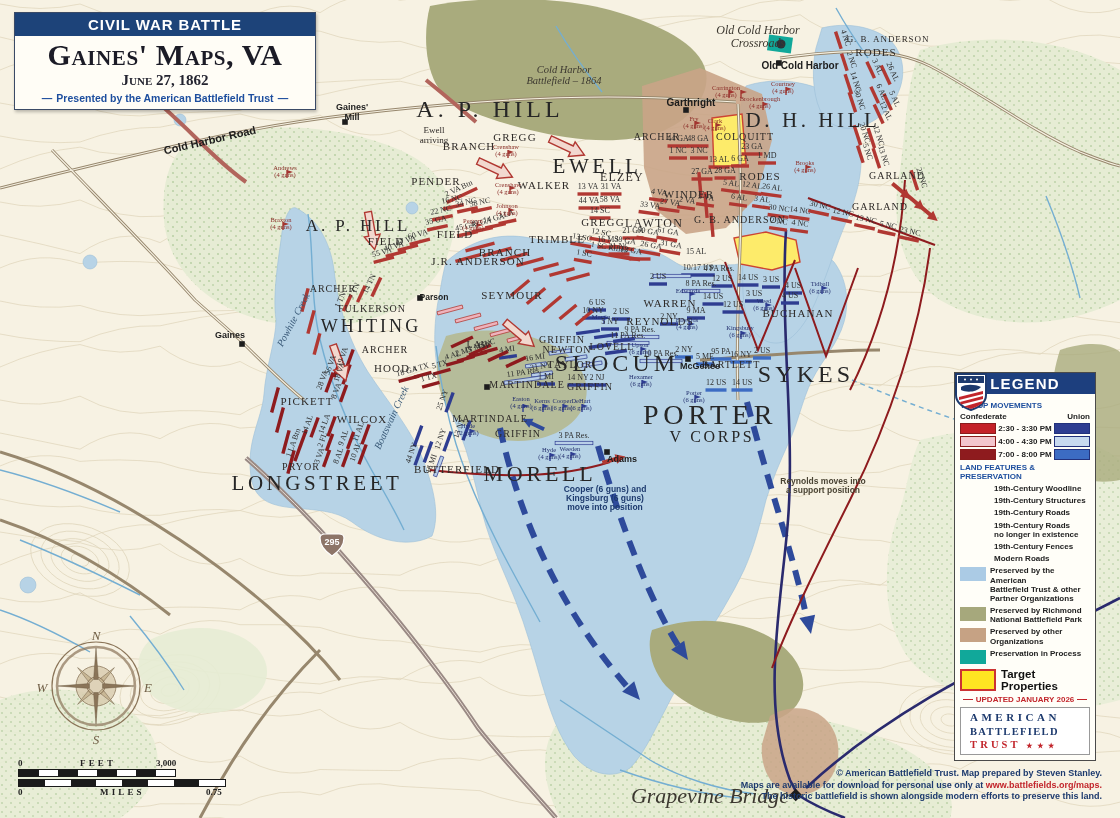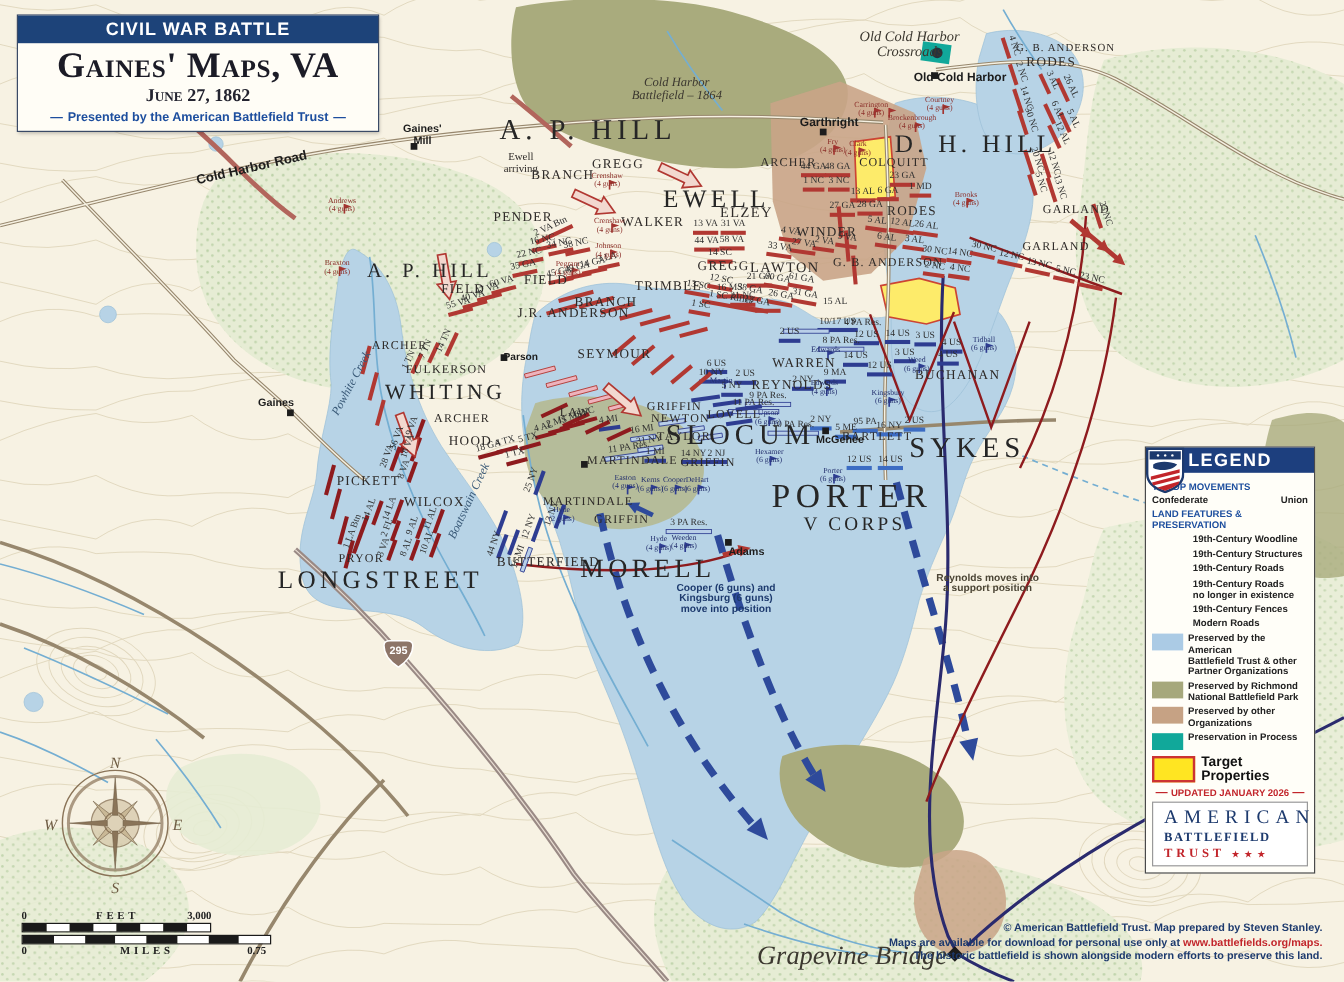--- a/index.html
+++ b/index.html
@@ -49,21 +49,21 @@
   .lg-ilabel{font-weight:bold;color:#222;font-size:8px;line-height:1.15;margin-left:4px}
   .lg-pres{display:flex;align-items:flex-start;margin:3px 0}
   .lg-psw{width:26px;min-width:26px;height:14px;margin-top:1px}
   #lg-target-row{display:flex;align-items:center;margin:4px 0 2px}
   #lg-target-sw{width:32px;min-width:32px;height:18px;border:2px solid #c33}
   #lg-target-label{font-weight:bold;font-size:11.5px;color:#111;margin-left:5px}
   #lg-updated{display:flex;align-items:center;color:#c2252b;font-weight:bold;font-size:8px;margin:3px 0}
   #lg-updated:before,#lg-updated:after{content:"";flex:1;border-top:1.5px solid #c2252b;margin:0 3px}
   #lg-logo{display:flex;align-items:center;border:1px solid #999;background:#fff;padding:3px 4px;margin-top:2px}
   #lg-logo-text{margin-left:5px;font-family:"Liberation Serif",serif;line-height:1.25}
-  .logo-l1{color:#1d3a6e;font-size:16px;letter-spacing:.32em;font-weight:normal}
+  .logo-l1{color:#1d3a6e;font-size:11px;letter-spacing:.32em;font-weight:bold}
   .logo-l2{color:#1d3a6e;font-size:10.5px;letter-spacing:.13em;font-weight:bold}
   .logo-l3{color:#c2252b;font-size:10.5px;letter-spacing:.3em;font-weight:bold}
   .logo-stars{color:#c2252b;font-size:7px;letter-spacing:.2em}
 
   
   #credits{position:absolute;right:18px;top:768px;width:420px;text-align:right;z-index:30;
            color:#1d3a6e;font-weight:bold;font-size:9px;line-height:1.3}
   #credits .url{color:#c2252b}
 
   
@@ -892,20 +892,37 @@
 </div>
 
 <div id="legend">
   <div id="legendheader">LEGEND</div>
   <div id="legendbody">
     <div class="lg-sec">TROOP MOVEMENTS</div>
     <div class="lg-cu">
       <span>Confederate</span>
       <span>Union</span>
     </div>
+    <div id="legend-rows">
+        <div class="lg-trooprow">
+          <div class="lg-sw" style="background:#c42127"></div>
+          <div class="lg-time">2:30 - 3:30 PM</div>
+          <div class="lg-sw u" style="background:#2e3d91"></div>
+        </div>
+        <div class="lg-trooprow">
+          <div class="lg-sw" style="background:#f3c6cd"></div>
+          <div class="lg-time">4:00 - 4:30 PM</div>
+          <div class="lg-sw u" style="background:#c7d9ef"></div>
+        </div>
+        <div class="lg-trooprow">
+          <div class="lg-sw" style="background:#8e1b1e"></div>
+          <div class="lg-time">7:00 - 8:00 PM</div>
+          <div class="lg-sw u" style="background:#3c6cc3"></div>
+        </div>
+      </div>
     <div class="lg-sec">LAND FEATURES &amp; PRESERVATION</div>
     <div id="legend-items">
         <div class="lg-item">
           <div class="lg-isw">
             <svg width="26" height="16">
               <rect x="1" y="1" width="24" height="14" fill="#fff" stroke="#555"></rect>
               <path d="M4,10 Q8,4 12,9 Q16,3 21,8" stroke="#2aa87c" fill="none" stroke-width="1.6"></path>
               <circle cx="7" cy="11" r="1.3" fill="#2aa87c"></circle>
               <circle cx="17" cy="11" r="1.3" fill="#2aa87c"></circle>
             </svg>

